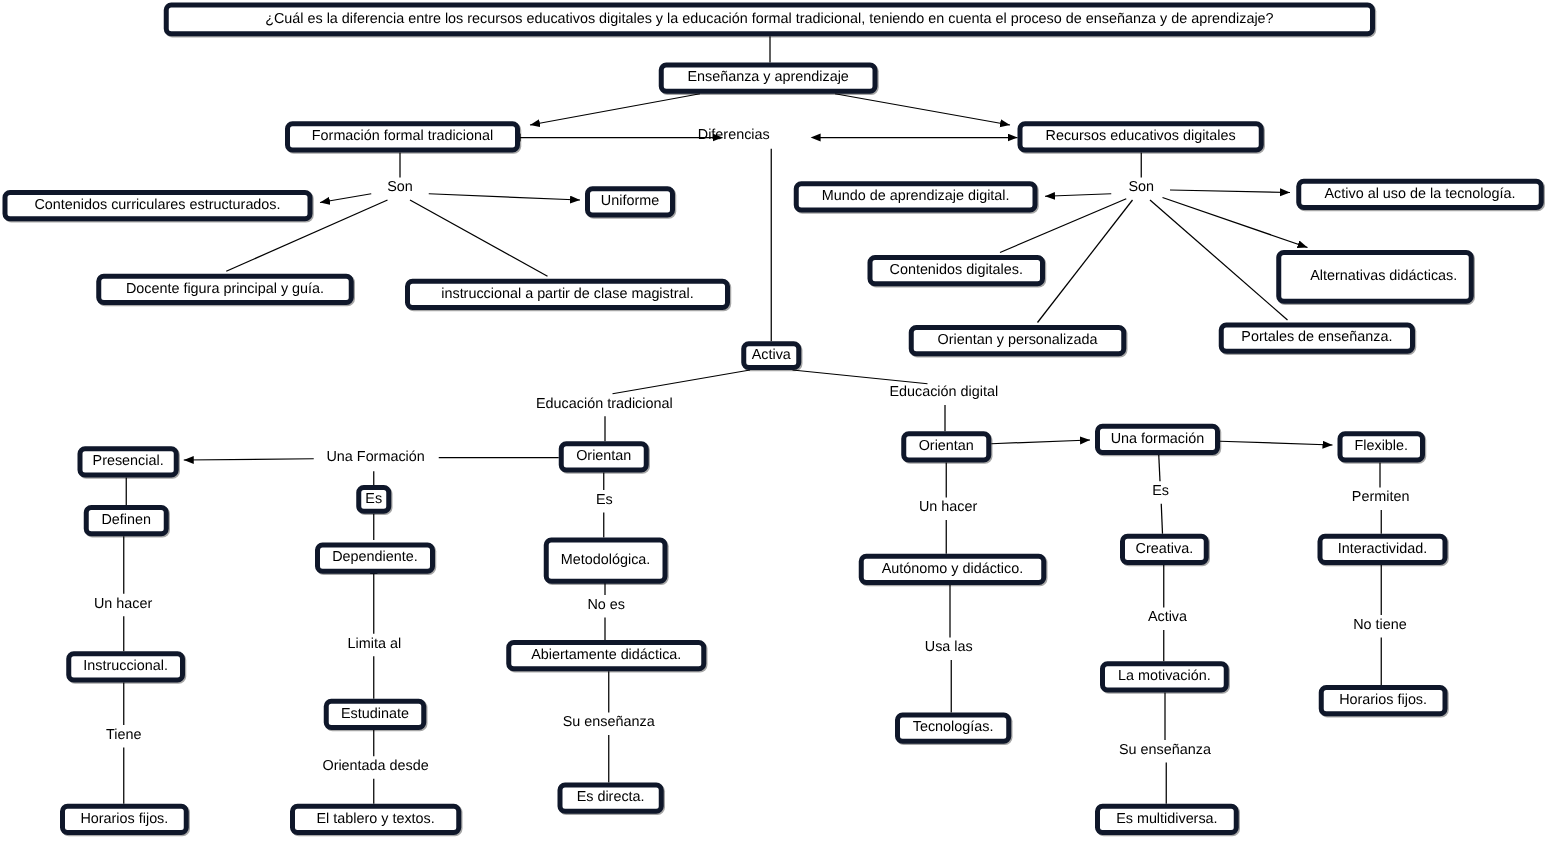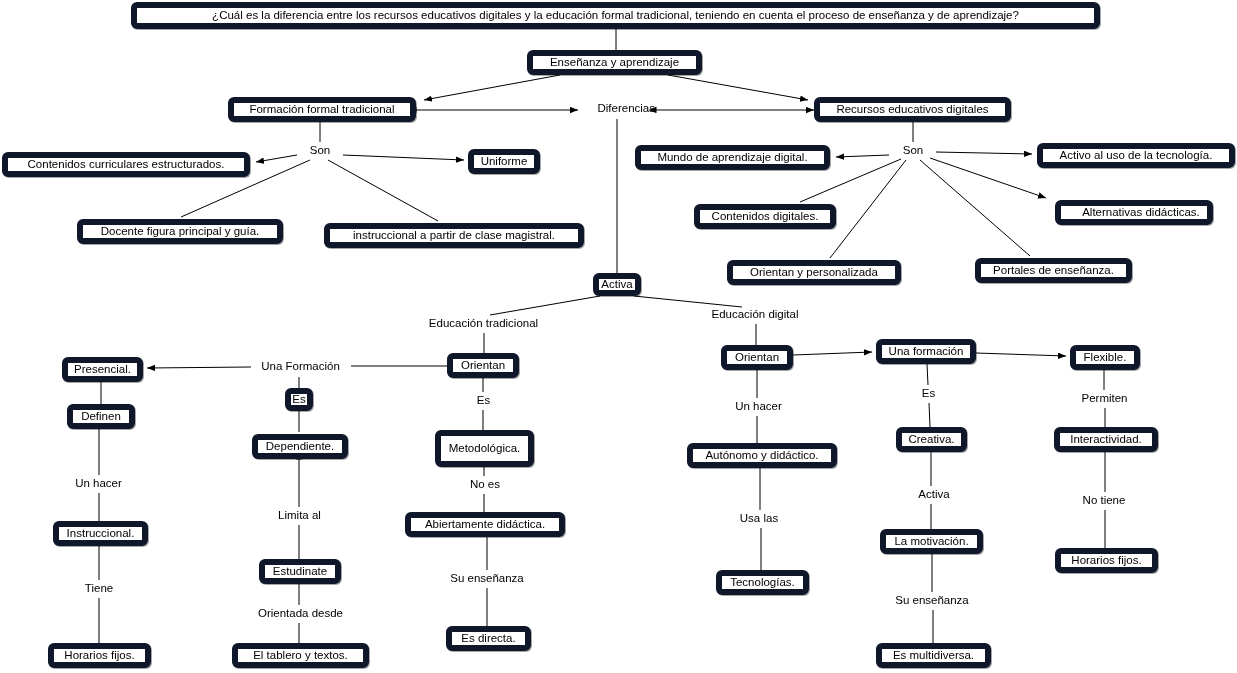--- a/index.html
+++ b/index.html
@@ -20,21 +20,21 @@
     left: 0;
     top: 0;
     width: 1237px;
     height: 673px;
     pointer-events: none;
   }
   .node {
     position: absolute;
     box-sizing: border-box;
     background: #ffffff;
-    border: 6px solid #0f172a;
+    border: 4px solid #0f172a;
     border-radius: 6px;
     color: #000000;
     font-size: 11.5px;
     line-height: 1;
     display: flex;
     align-items: center;
     justify-content: center;
     padding: 0 7px;
     white-space: nowrap;
     box-shadow: 1px 1px 0 rgba(0,0,0,0.35);
@@ -128,21 +128,21 @@
   <div id="node-layer">
       <div class="node" style="left: 131px; top: 2px; width: 969px; height: 27px;">
         <span>¿Cuál es la diferencia entre los recursos educativos digitales y la educación formal tradicional, teniendo en cuenta el proceso de enseñanza y de aprendizaje?</span>
       </div>
       <div class="node" style="left: 527px; top: 50px; width: 175px; height: 25px;">
         <span>Enseñanza y aprendizaje</span>
       </div>
       <div class="node" style="left: 228px; top: 97px; width: 188px; height: 25px;">
         <span>Formación formal tradicional</span>
       </div>
-      <div class="label" style="left: 587px; top: 100px; width: 68px; height: 18px; justify-content: flex-end;">
+      <div class="label" style="left: 553px; top: 100px; width: 68px; height: 18px;">
         <span>Diferencias</span>
       </div>
       <div class="node" style="left: 814px; top: 97px; width: 197px; height: 25px;">
         <span>Recursos educativos digitales</span>
       </div>
       <div class="label" style="left: 299px; top: 142px; width: 42px; height: 18px;">
         <span>Son</span>
       </div>
       <div class="node" style="left: 2px; top: 152px; width: 248px; height: 25px;">
         <span>Contenidos curriculares estructurados.</span>
@@ -158,21 +158,21 @@
       </div>
       <div class="node" style="left: 635px; top: 145px; width: 195px; height: 25px;">
         <span>Mundo de aprendizaje digital.</span>
       </div>
       <div class="label" style="left: 892px; top: 142px; width: 42px; height: 18px;">
         <span>Son</span>
       </div>
       <div class="node" style="left: 1037px; top: 143px; width: 198px; height: 25px;">
         <span>Activo al uso de la tecnología.</span>
       </div>
-      <div class="node" style="left: 1055px; top: 200px; width: 158px; height: 25px; padding-left: 21px;">
+      <div class="node" style="left: 1021px; top: 200px; width: 158px; height: 43px; padding-left: 21px;">
         <span>Alternativas didácticas.</span>
       </div>
       <div class="node" style="left: 694px; top: 204px; width: 142px; height: 25px;">
         <span>Contenidos digitales.</span>
       </div>
       <div class="node" style="left: 727px; top: 260px; width: 174px; height: 25px;">
         <span>Orientan y personalizada</span>
       </div>
       <div class="node" style="left: 975px; top: 258px; width: 157px; height: 25px;">
         <span>Portales de enseñanza.</span>

